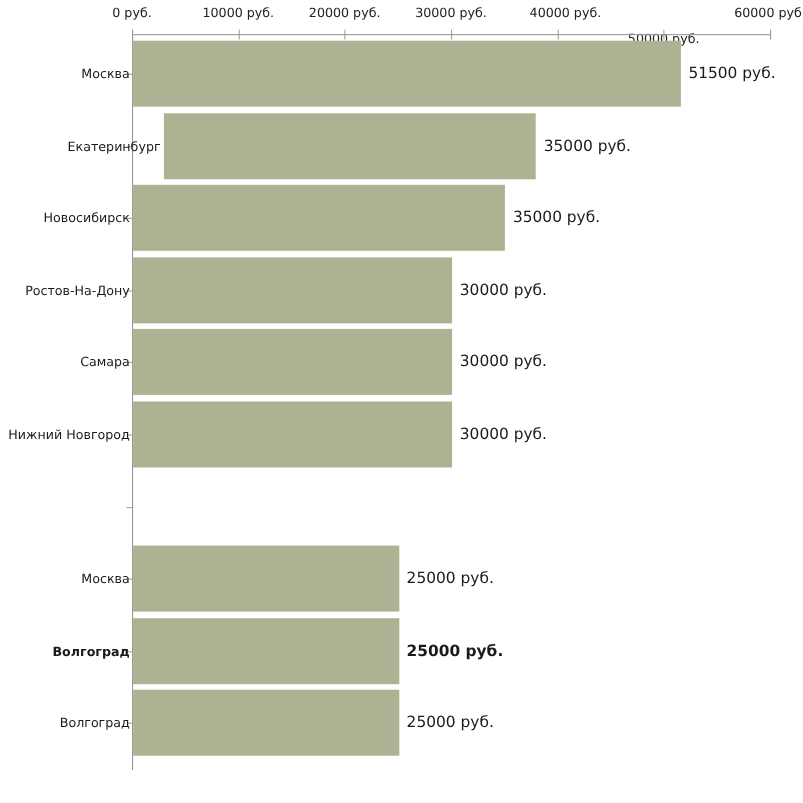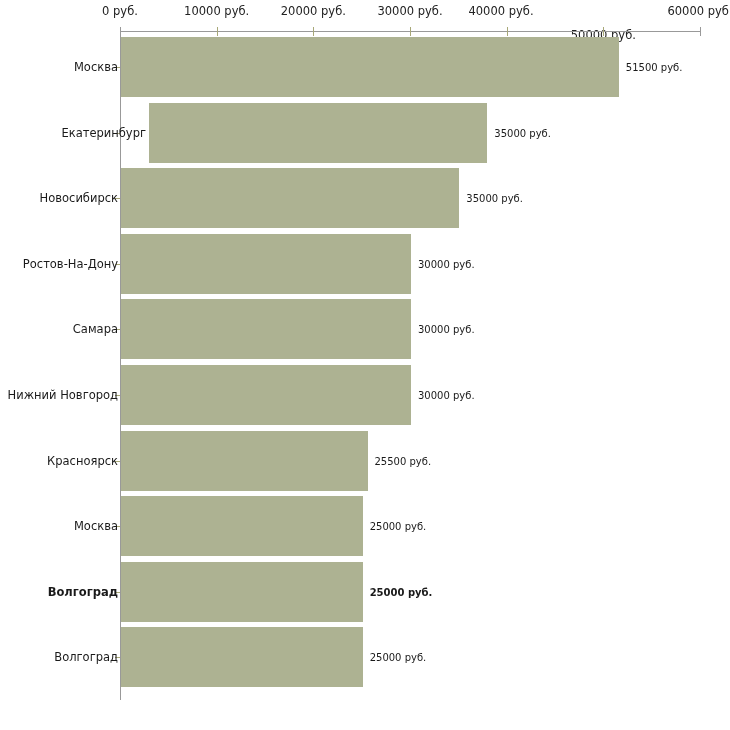--- a/index.html
+++ b/index.html
@@ -96,36 +96,36 @@
     white-space: nowrap;
     font-size: 11.5px;
     color: #1a1a1a;
     text-align: right;
   }
   .val-label {
     position: absolute;
     top: 50%;
     transform: translateY(-50%);
     white-space: nowrap;
-    font-size: 10px;
+    font-size: 14px;
     color: #1a1a1a;
   }
 </style>
 </head>
 <body>
 
 <div id="chart-root">
 
   <div id="x-axis-area">
     <div id="xtick-labels">
         <div class="xtick-label" style="left: 120px;">0 руб.</div>
         <div class="xtick-label" style="left: 216.667px;">10000 руб.</div>
         <div class="xtick-label" style="left: 313.333px;">20000 руб.</div>
         <div class="xtick-label" style="left: 410px;">30000 руб.</div>
-        <div class="xtick-label" style="left: 501px;">40000 руб.</div>
+        <div class="xtick-label" style="left: 514px;">40000 руб.</div>
         <div class="xtick-label" style="left: 603.333px; margin-top: 24px;">50000 руб.</div>
         <div class="xtick-label" style="left: 700px;">60000 руб.</div>
       </div>
     <div id="axis-line-top"></div>
     <div id="xtick-marks">
         <div class="xtick-mark edge" style="left: 120px;"></div>
         <div class="xtick-mark" style="left: 216.667px;"></div>
         <div class="xtick-mark" style="left: 313.333px;"></div>
         <div class="xtick-mark" style="left: 410px;"></div>
         <div class="xtick-mark" style="left: 506.667px;"></div>
@@ -167,25 +167,20 @@
         <div class="bar-rect" style="width: 290px; background: rgb(173, 178, 146);"></div>
         <div class="val-label" style="left: 418px;">30000 руб.</div>
       </div>
       <div class="ytick-mark" style="top: 395px;"></div>
       <div class="bar-row" style="top: 365px; height: 60px;">
         <div class="cat-label">Нижний Новгород</div>
         <div class="bar-rect" style="width: 290px; background: rgb(173, 178, 146);"></div>
         <div class="val-label" style="left: 418px;">30000 руб.</div>
       </div>
       <div class="ytick-mark" style="top: 460.6px;"></div>
-      <div class="bar-row" style="top: 430.6px; height: 60px;">
-        <div class="cat-label">Красноярск</div>
-        <div class="bar-rect" style="width: 246.5px; background: rgb(173, 178, 146);"></div>
-        <div class="val-label" style="left: 374.5px;">25500 руб.</div>
-      </div>
       <div class="ytick-mark" style="top: 526.2px;"></div>
       <div class="bar-row" style="top: 496.2px; height: 60px;">
         <div class="cat-label">Москва</div>
         <div class="bar-rect" style="width: 241.667px; background: rgb(173, 178, 146);"></div>
         <div class="val-label" style="left: 369.667px;">25000 руб.</div>
       </div>
       <div class="ytick-mark" style="top: 591.8px;"></div>
       <div class="bar-row" style="top: 561.8px; height: 60px; font-weight: bold;">
         <div class="cat-label">Волгоград</div>
         <div class="bar-rect" style="width: 241.667px; background: rgb(173, 178, 146);"></div>

